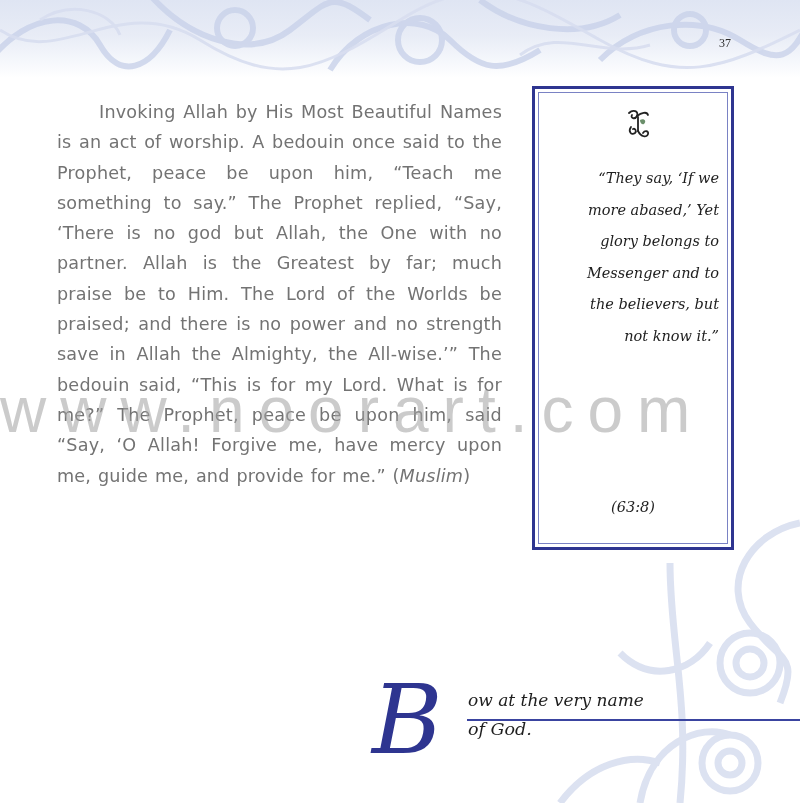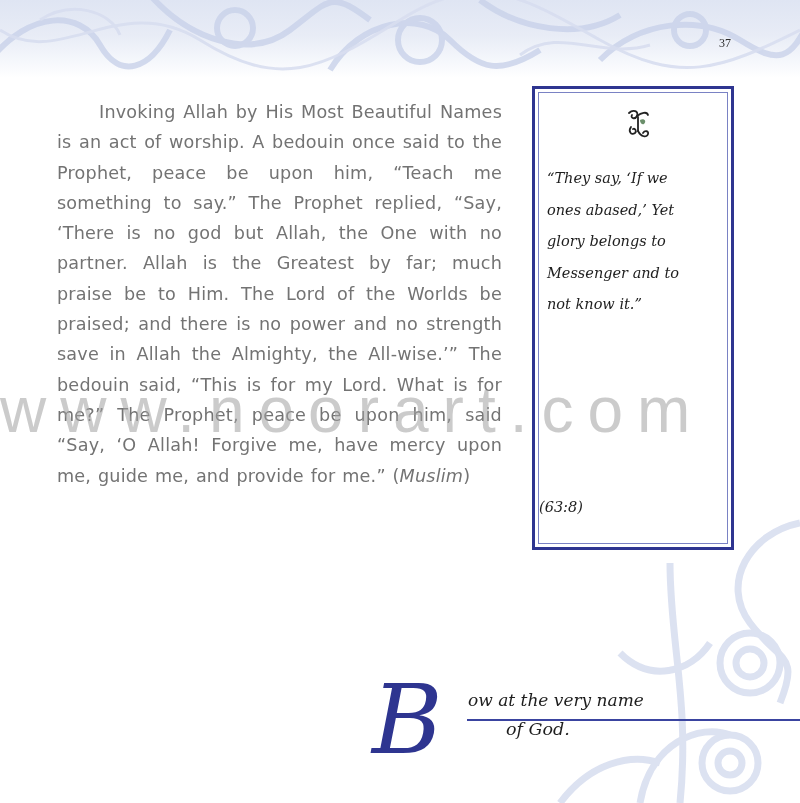--- a/index.html
+++ b/index.html
@@ -65,33 +65,34 @@
     }
     .ornament {
       position: absolute;
       left: 86px; top: 14px;
       width: 26px; height: 34px;
     }
     .quote-text {
       position: absolute;
       left: 0; right: 0;
       top: 70px;
-      text-align: left;
+      text-align: right;
       font-family: "DejaVu Serif", serif;
       font-style: italic;
       font-size: 14.5px;
       line-height: 31.5px;
       color: #1e1e1e;
       padding: 0 8px;
     }
     .quote-line { display: block; white-space: nowrap; }
     .quote-ref {
       position: absolute;
       left: 0; right: 0;
       top: 406px;
+      text-align: center;
       font-family: "DejaVu Serif", serif;
       font-style: italic;
       font-size: 14.5px;
       color: #1e1e1e;
     }
     .watermark {
       position: absolute;
       left: 0; top: 378px;
       width: 800px;
       font-family: "Liberation Sans", sans-serif;
@@ -128,21 +129,20 @@
       background: #3a44a0;
     }
     .caption-line2 {
       position: absolute;
       left: 468px; top: 719px;
       font-family: "DejaVu Serif", serif;
       font-style: italic;
       font-size: 17.5px;
       color: #1e1e1e;
       white-space: nowrap;
-      margin-left: 38px;
     }
   </style>
 </head>
 <body>
 
 <div class="bg-top">
   <svg width="800" height="78" viewBox="0 0 800 78">
     <g fill="none" stroke="#c9d2ea" stroke-width="6" opacity="0.8">
       <path d="M-10 60 C 30 10, 80 10, 100 45 S 150 70, 170 30"></path>
       <path d="M150 -5 C 190 40, 250 60, 290 30 S 330 -10, 370 20"></path>
@@ -188,23 +188,24 @@
         <path d="M4 6 C 8 2, 14 4, 12 9 C 10 13, 5 11, 7 8"></path>
         <path d="M12 9 C 16 6, 22 4, 23 8"></path>
         <path d="M13 10 L 13 24"></path>
         <path d="M6 20 C 3 24, 6 29, 10 26 C 12 24, 10 21, 8 22"></path>
         <path d="M13 24 C 16 30, 22 31, 23 27 C 24 24, 20 23, 18 26"></path>
       </g>
       <path d="M15 13 C 19 11, 22 14, 19 17 C 17 18, 15 16, 15 13 Z" fill="#6b8f6b"></path>
     </svg>
     <div class="quote-text">
       <span class="quote-line">“They say, ‘If we</span>
-      <span class="quote-line">ones abased,’ Yet</span>
+      <span class="quote-line">more abased,’ Yet</span>
       <span class="quote-line">glory belongs to</span>
       <span class="quote-line">Messenger and to</span>
+      <span class="quote-line">the believers, but</span>
       <span class="quote-line">not know it.”</span>
     </div>
     <div class="quote-ref">(63:8)</div>
   </div>
 </div>
 
 <div class="watermark">www.noorart.com</div>
 
 <div class="dropcap">B</div>
 <div class="caption-line1">ow at the very name</div>

